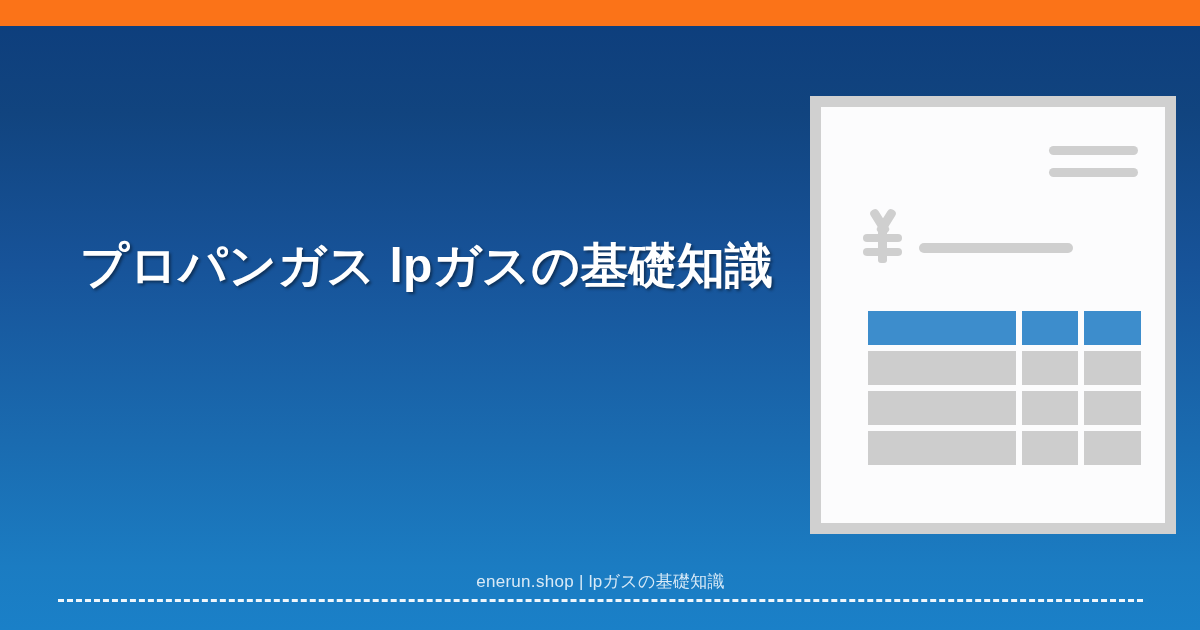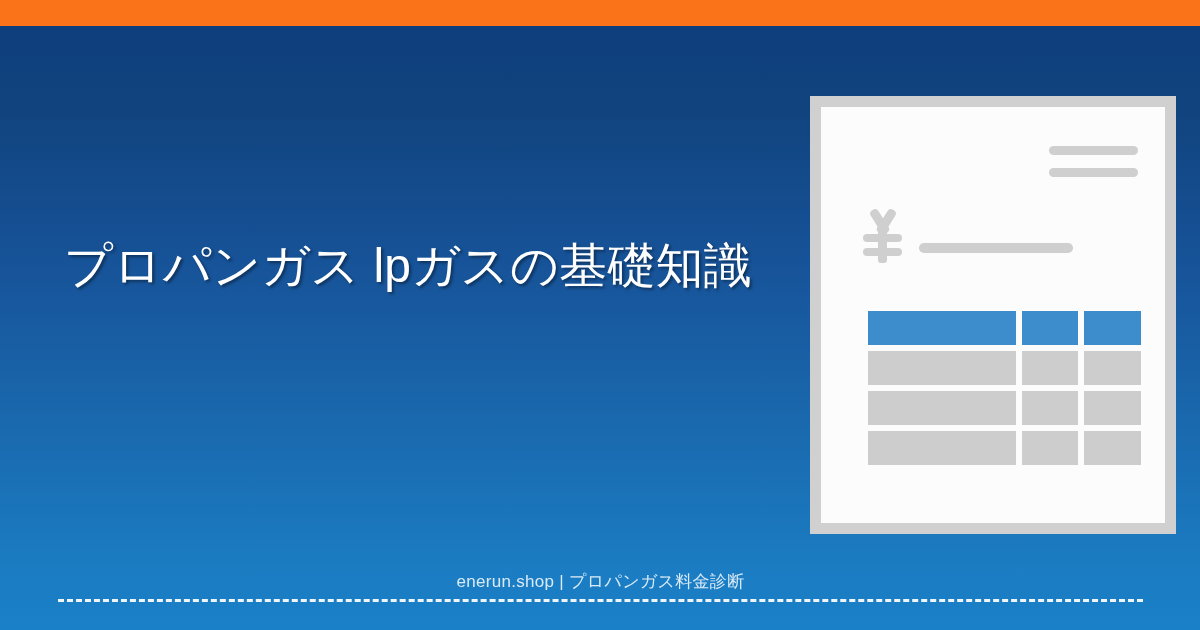--- a/index.html
+++ b/index.html
@@ -33,27 +33,27 @@
     top: 0;
     left: 0;
     width: 1200px;
     height: 26px;
     background: #fb7318;
   }
 
   
   .headline {
     position: absolute;
-    left: 64px;
+    left: 80px;
     top: 232px;
     width: 700px;
     color: #ffffff;
     font-size: 48px;
     line-height: 1.42;
-    font-weight: 400;
+    font-weight: 700;
     letter-spacing: 0.2px;
     text-shadow: 2px 2px 3px rgba(0,0,0,0.42);
     white-space: normal;
     word-break: break-word;
   }
 
   
   .doc-card {
     position: absolute;
     left: 810px;
@@ -248,17 +248,17 @@
           <span class="doc-cell c1"></span>
           <span class="doc-cell c2"></span>
           <span class="doc-cell c3"></span>
         </div>
       </div>
 
     </div>
   </div>
 
   <div class="footer-wrap">
-    <span class="footer-text">enerun.shop | プロパンガス料金診断</span>
+    <span class="footer-text">enerun.shop | lpガスの基礎知識</span>
     <span class="footer-rule"></span>
   </div>
 
 </div>
 
 </body></html>

